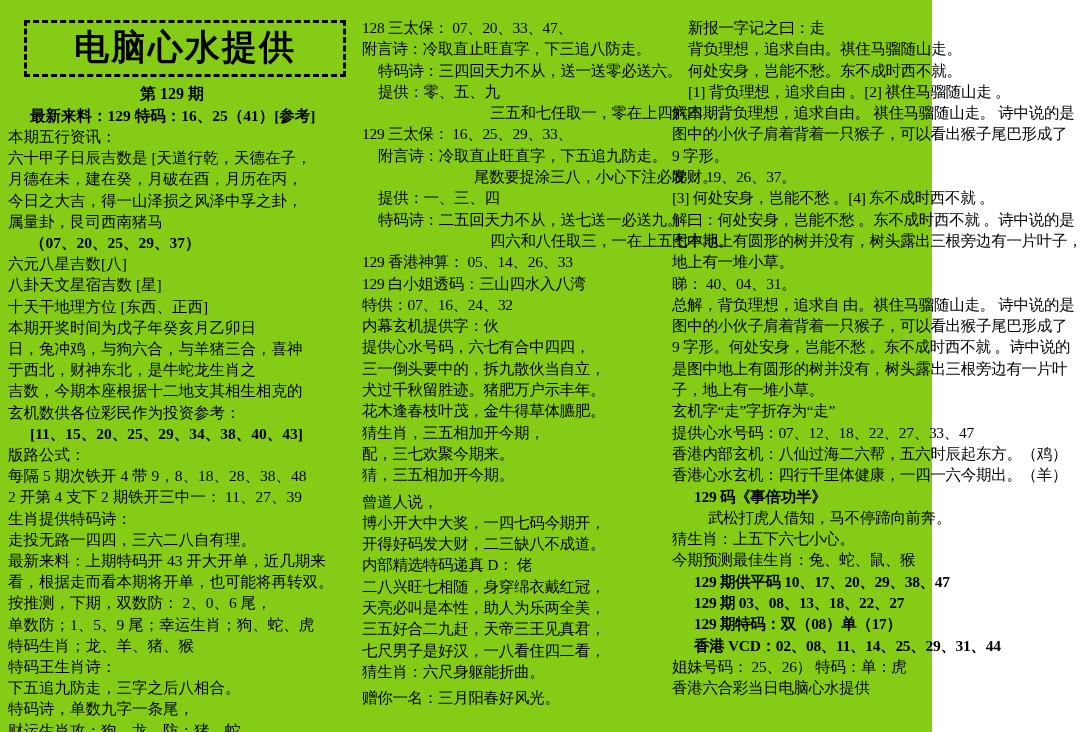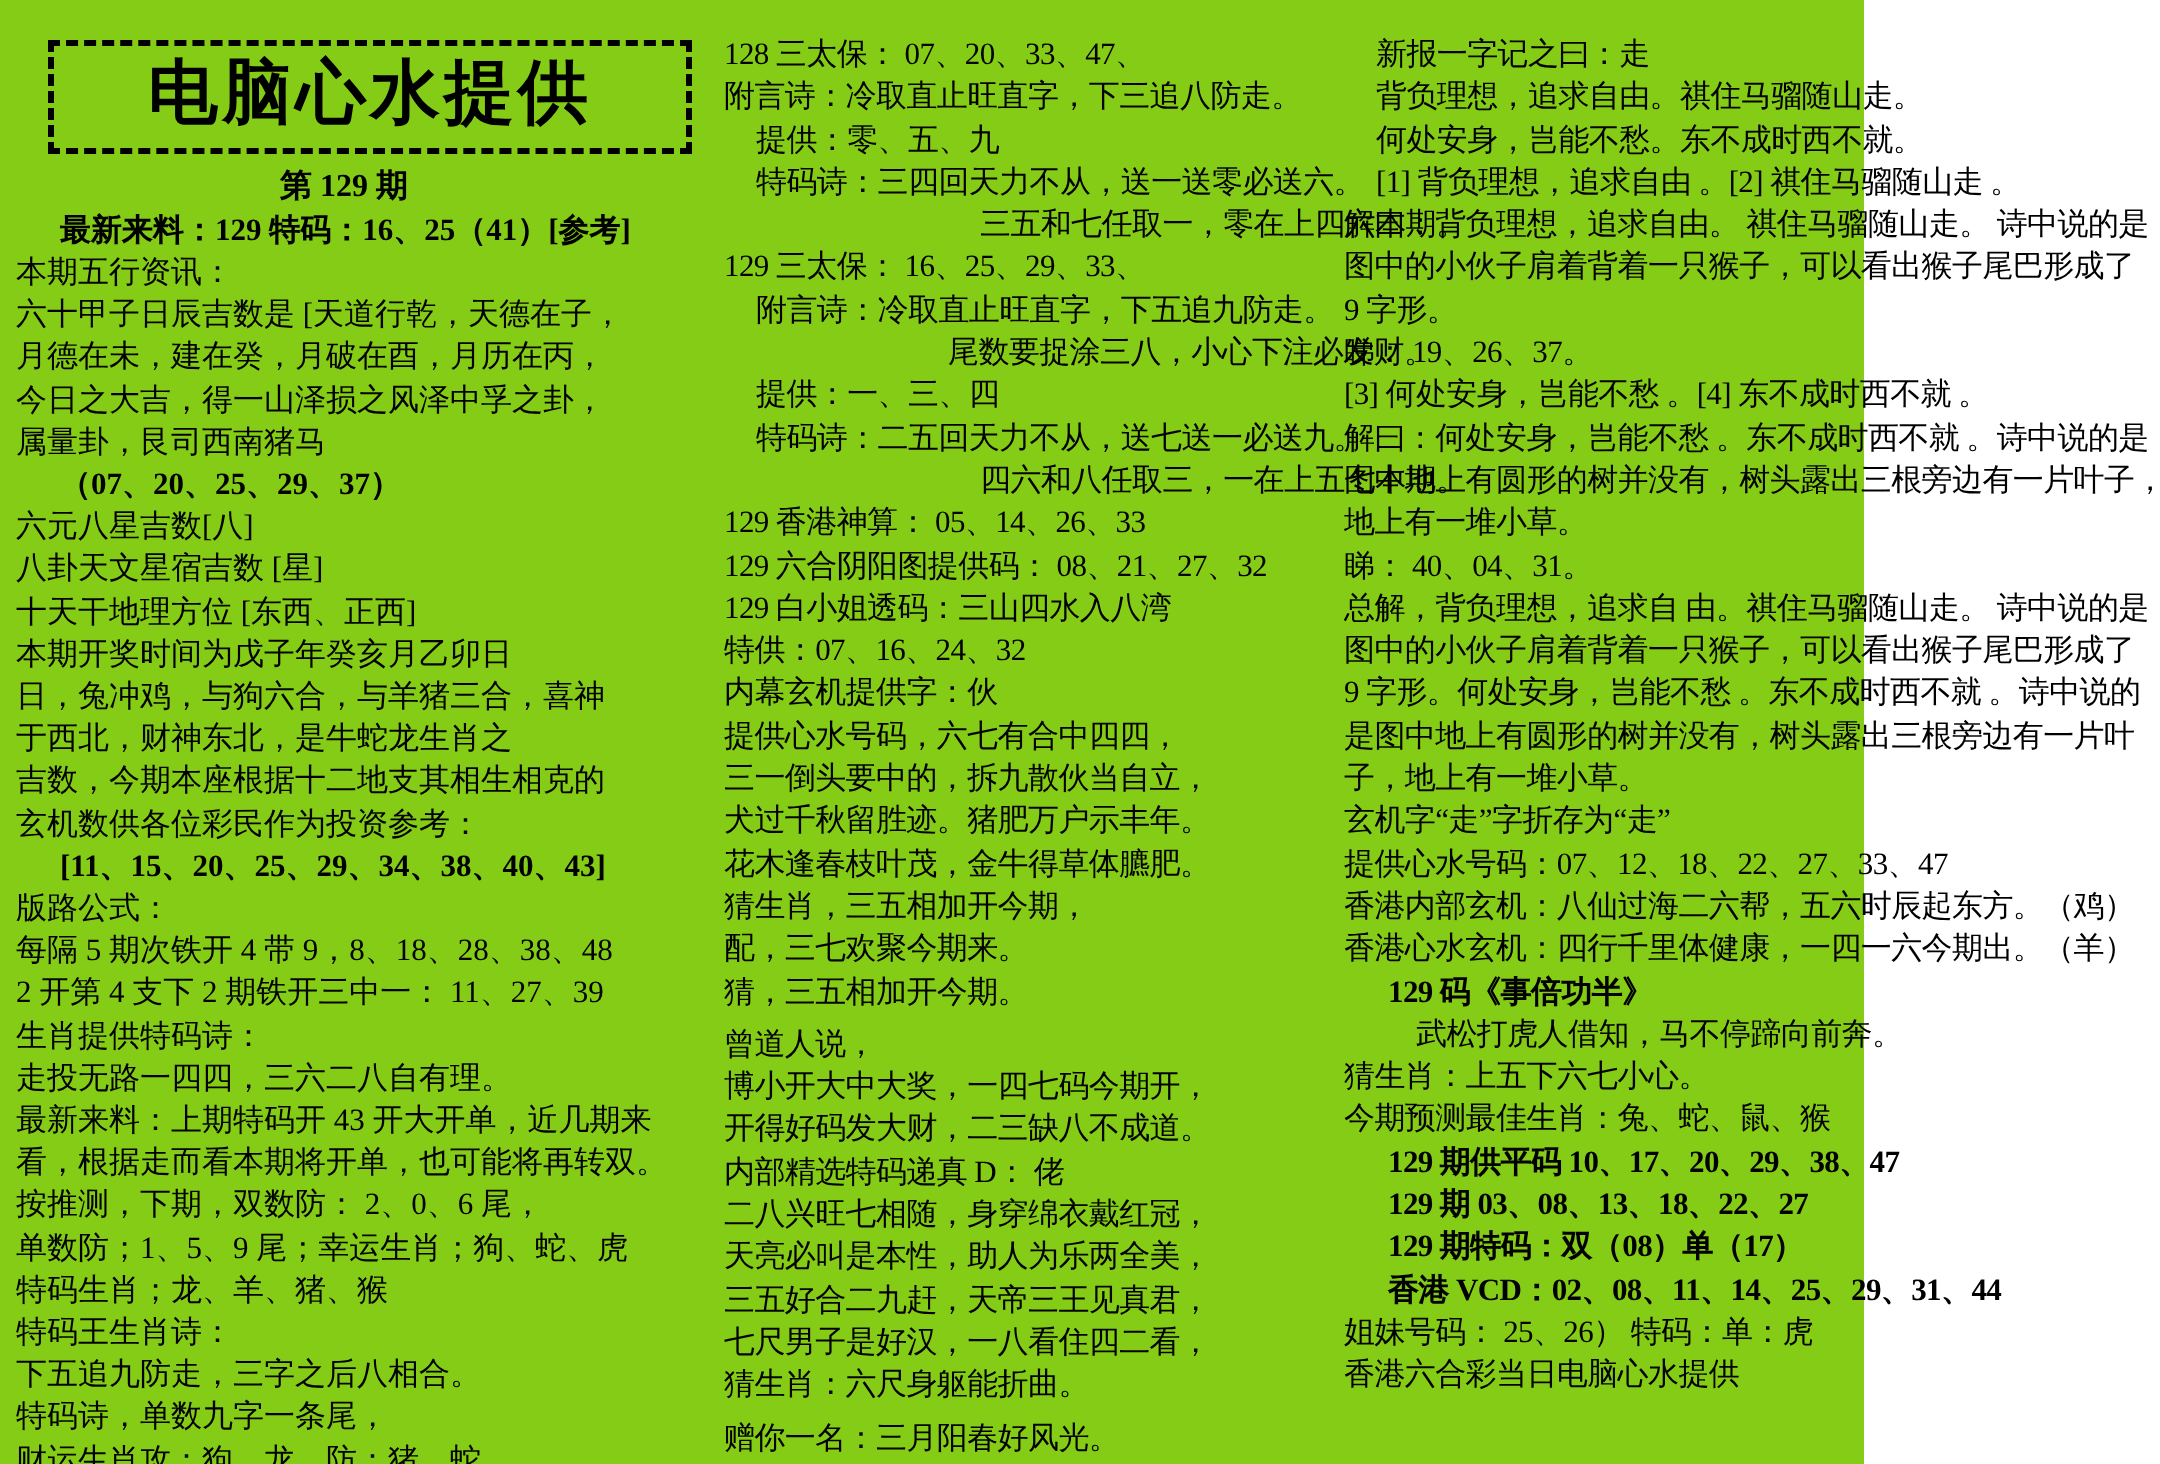--- a/index.html
+++ b/index.html
@@ -114,31 +114,30 @@
     <div class="line">下五追九防走，三字之后八相合。</div>
     <div class="line">特码诗，单数九字一条尾，</div>
     <div class="line">财运生肖攻：狗，龙。防：猪，蛇。</div>
 
   </div>
 
   <div class="col" id="col-mid">
     <div class="sp-l"></div>
     <div class="line tight">128 三太保： 07、20、33、47、</div>
     <div class="line tight">附言诗：冷取直止旺直字，下三追八防走。</div>
+    <div class="line tight ind1">特码诗：三四回天力不从，送一送零必送六。</div>
     <div class="line tight ind1">提供：零、五、九</div>
-    <div class="line tight ind1">特码诗：三四回天力不从，送一送零必送六。</div>
     <div class="line tight ind4">三五和七任取一，零在上四六本期。</div>
     <div class="line tight">129 三太保： 16、25、29、33、</div>
     <div class="line tight ind1">附言诗：冷取直止旺直字，下五追九防走。</div>
     <div class="line tight ind3">尾数要捉涂三八，小心下注必发财。</div>
     <div class="line tight ind1">提供：一、三、四</div>
     <div class="line tight ind1">特码诗：二五回天力不从，送七送一必送九。</div>
     <div class="line tight ind4">四六和八任取三，一在上五七本期。</div>
     <div class="line tight">129 香港神算： 05、14、26、33</div>
-    <div class="line tight">129 六合阴阳图提供码： 08、21、27、32</div>
     <div class="line tight">129 白小姐透码：三山四水入八湾</div>
     <div class="line tight">特供：07、16、24、32</div>
     <div class="line tight">内幕玄机提供字：伙</div>
     <div class="line tight">提供心水号码，六七有合中四四，</div>
     <div class="line tight">三一倒头要中的，拆九散伙当自立，</div>
     <div class="line tight">犬过千秋留胜迹。猪肥万户示丰年。</div>
     <div class="line tight">花木逢春枝叶茂，金牛得草体臕肥。</div>
     <div class="line tight">猜生肖，三五相加开今期，</div>
     <div class="line tight">配，三七欢聚今期来。</div>
     <div class="line tight">猜，三五相加开今期。</div>

